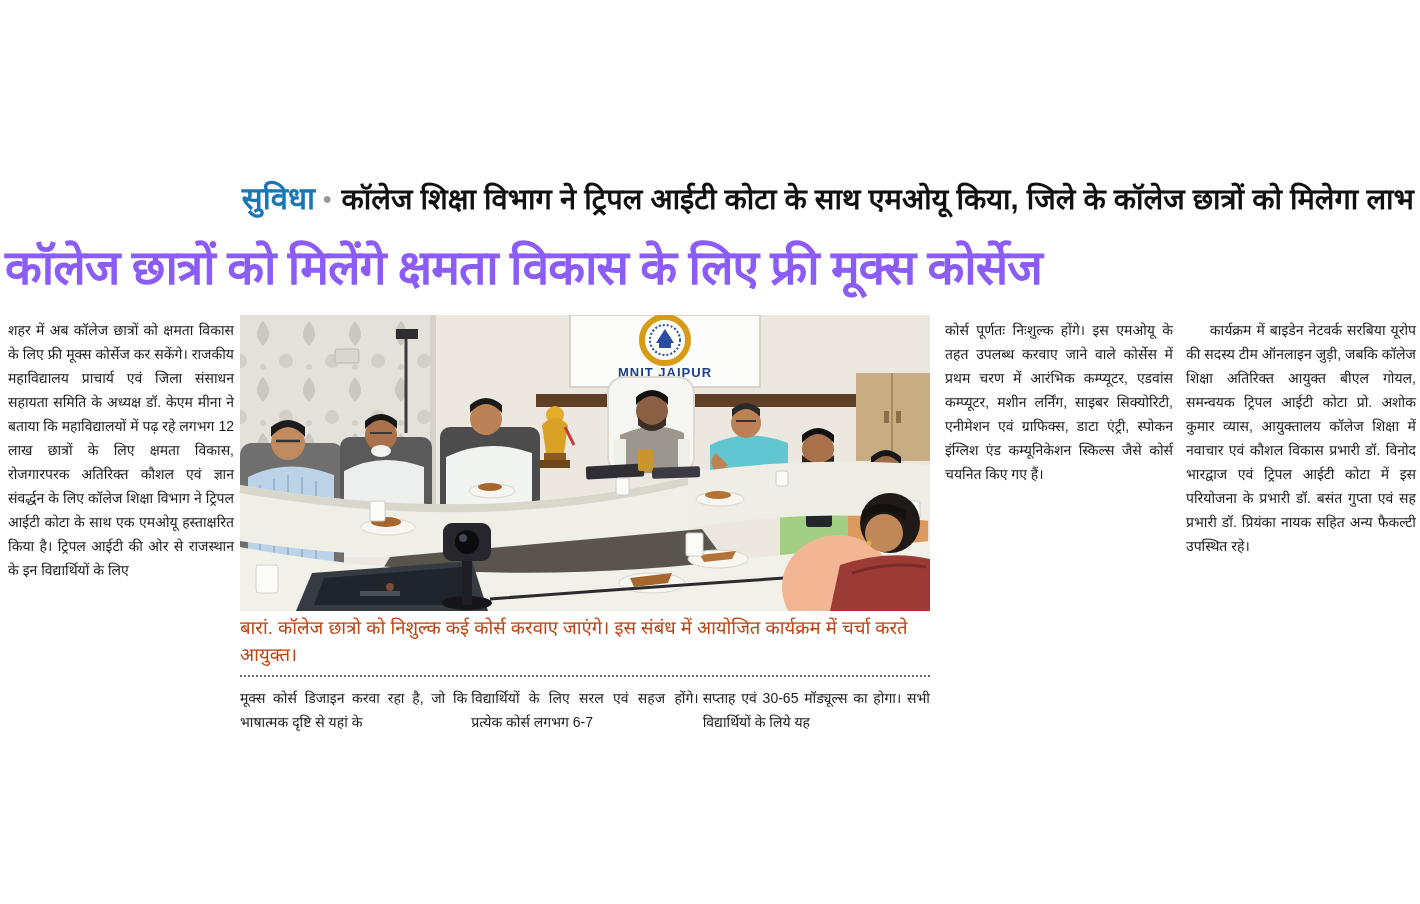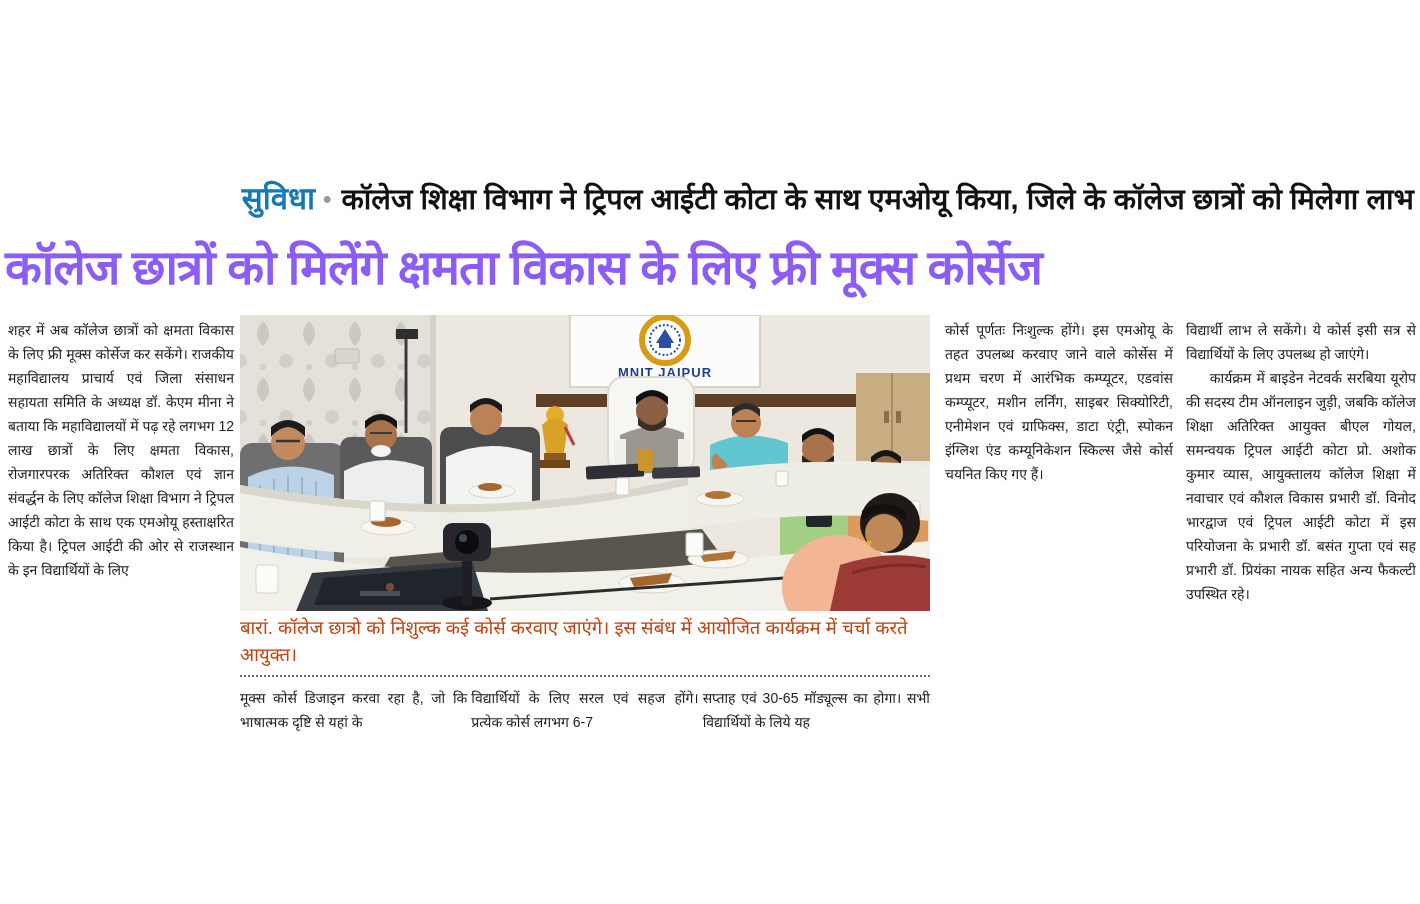--- a/index.html
+++ b/index.html
@@ -234,17 +234,16 @@
         <p>सप्ताह एवं 30-65 मॉड्यूल्स का होगा। सभी विद्यार्थियों के लिये यह</p>
       </div>
     </div>
   </div>
 
   <div class="col5 bodytext">
     <p>कोर्स पूर्णतः निःशुल्क होंगे। इस एमओयू के तहत उपलब्ध करवाए जाने वाले कोर्सेस में प्रथम चरण में आरंभिक कम्प्यूटर, एडवांस कम्प्यूटर, मशीन लर्निंग, साइबर सिक्योरिटी, एनीमेशन एवं ग्राफिक्स, डाटा एंट्री, स्पोकन इंग्लिश एंड कम्यूनिकेशन स्किल्स जैसे कोर्स चयनित किए गए हैं।</p>
   </div>
 
   <div class="col6 bodytext">
-    <p>विद्यार्थी लाभ ले सकेंगे। ये कोर्स इसी सत्र से विद्यार्थियों के लिए उपलब्ध हो जाएंगे।</p>
     <p class="indent">कार्यक्रम में बाइडेन नेटवर्क सरबिया यूरोप की सदस्य टीम ऑनलाइन जुड़ी, जबकि कॉलेज शिक्षा अतिरिक्त आयुक्त बीएल गोयल, समन्वयक ट्रिपल आईटी कोटा प्रो. अशोक कुमार व्यास, आयुक्तालय कॉलेज शिक्षा में नवाचार एवं कौशल विकास प्रभारी डॉ. विनोद भारद्वाज एवं ट्रिपल आईटी कोटा में इस परियोजना के प्रभारी डॉ. बसंत गुप्ता एवं सह प्रभारी डॉ. प्रियंका नायक सहित अन्य फैकल्टी उपस्थित रहे।</p>
   </div>
 
 </div>
 
 </body></html>

